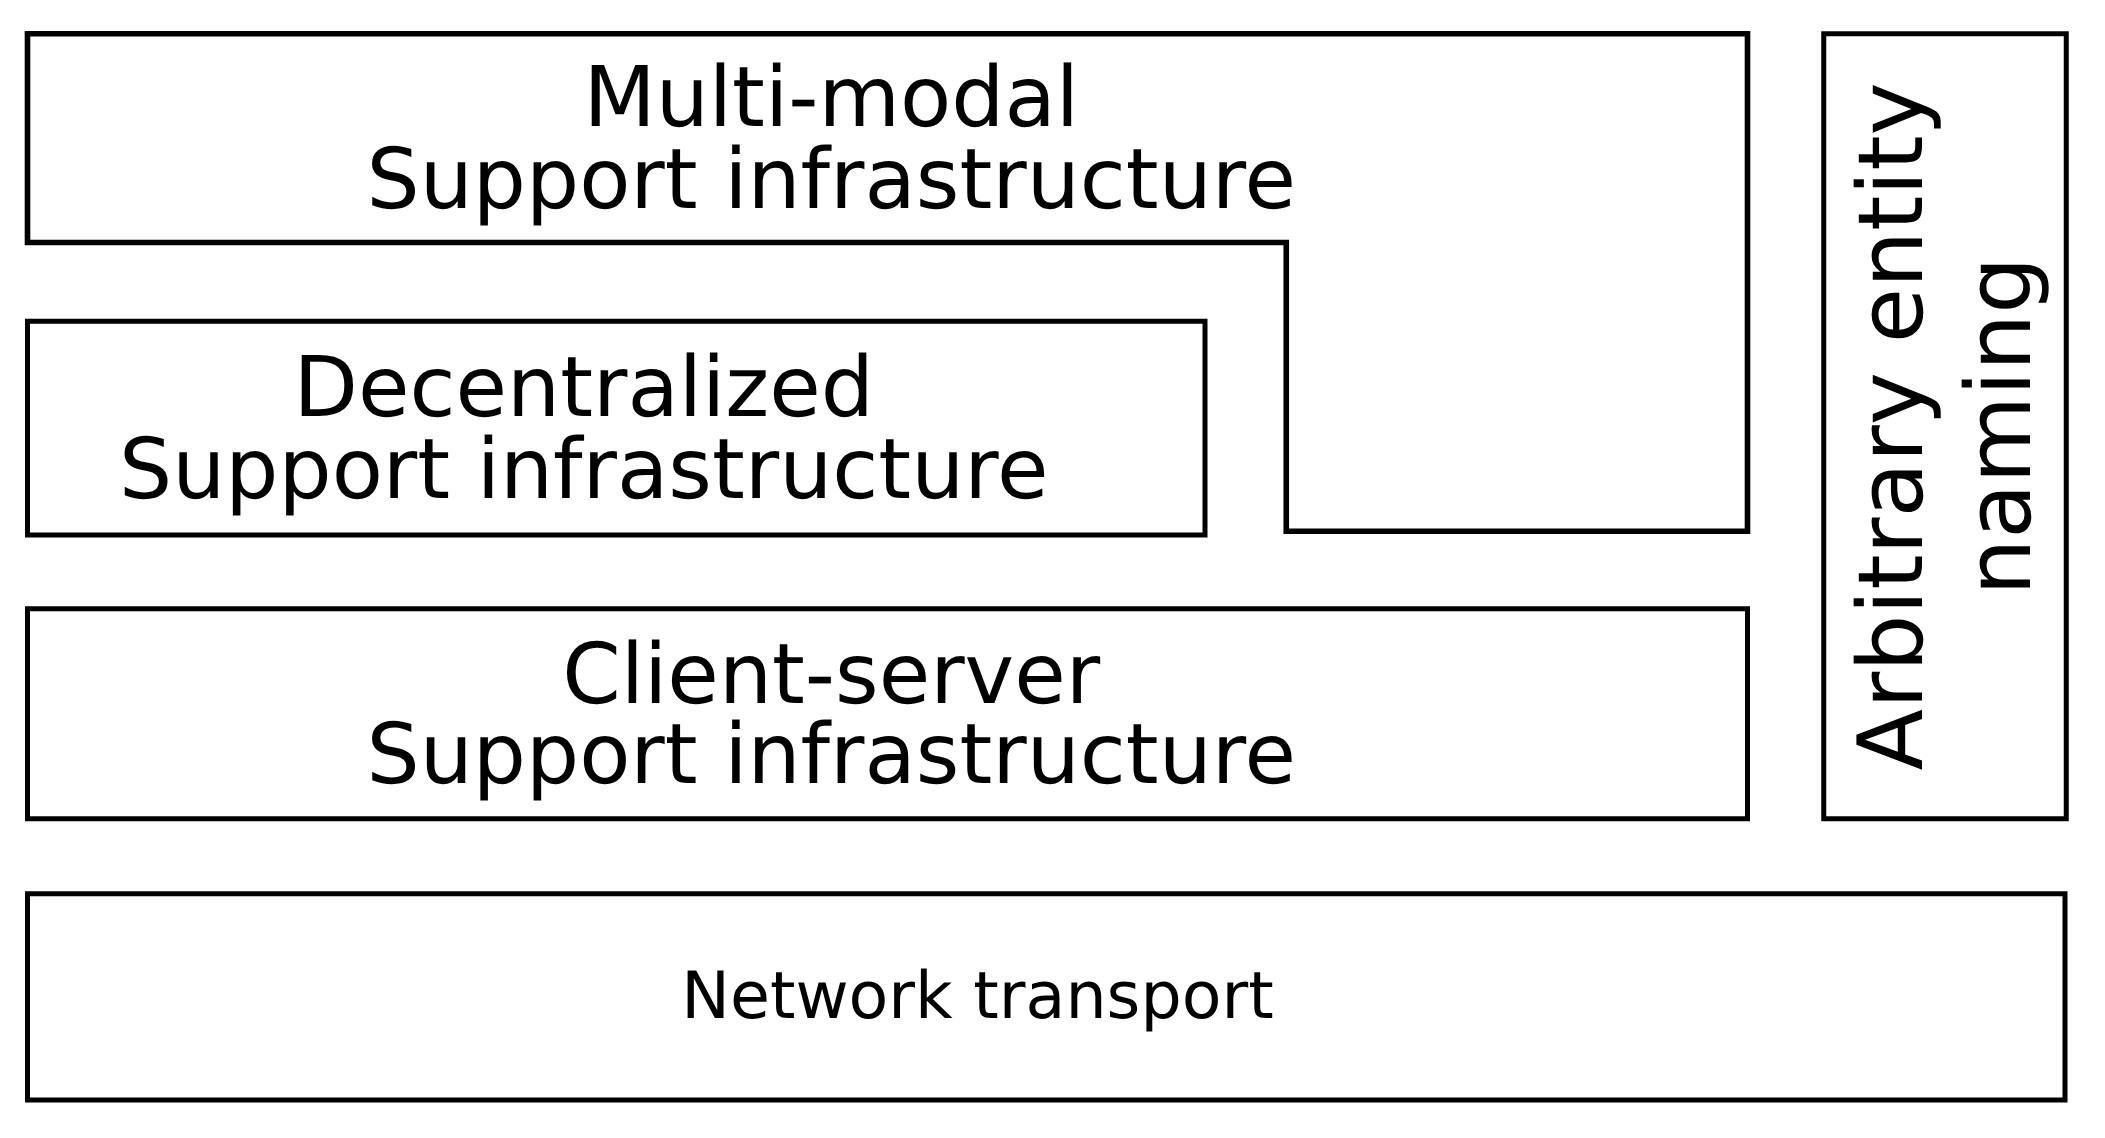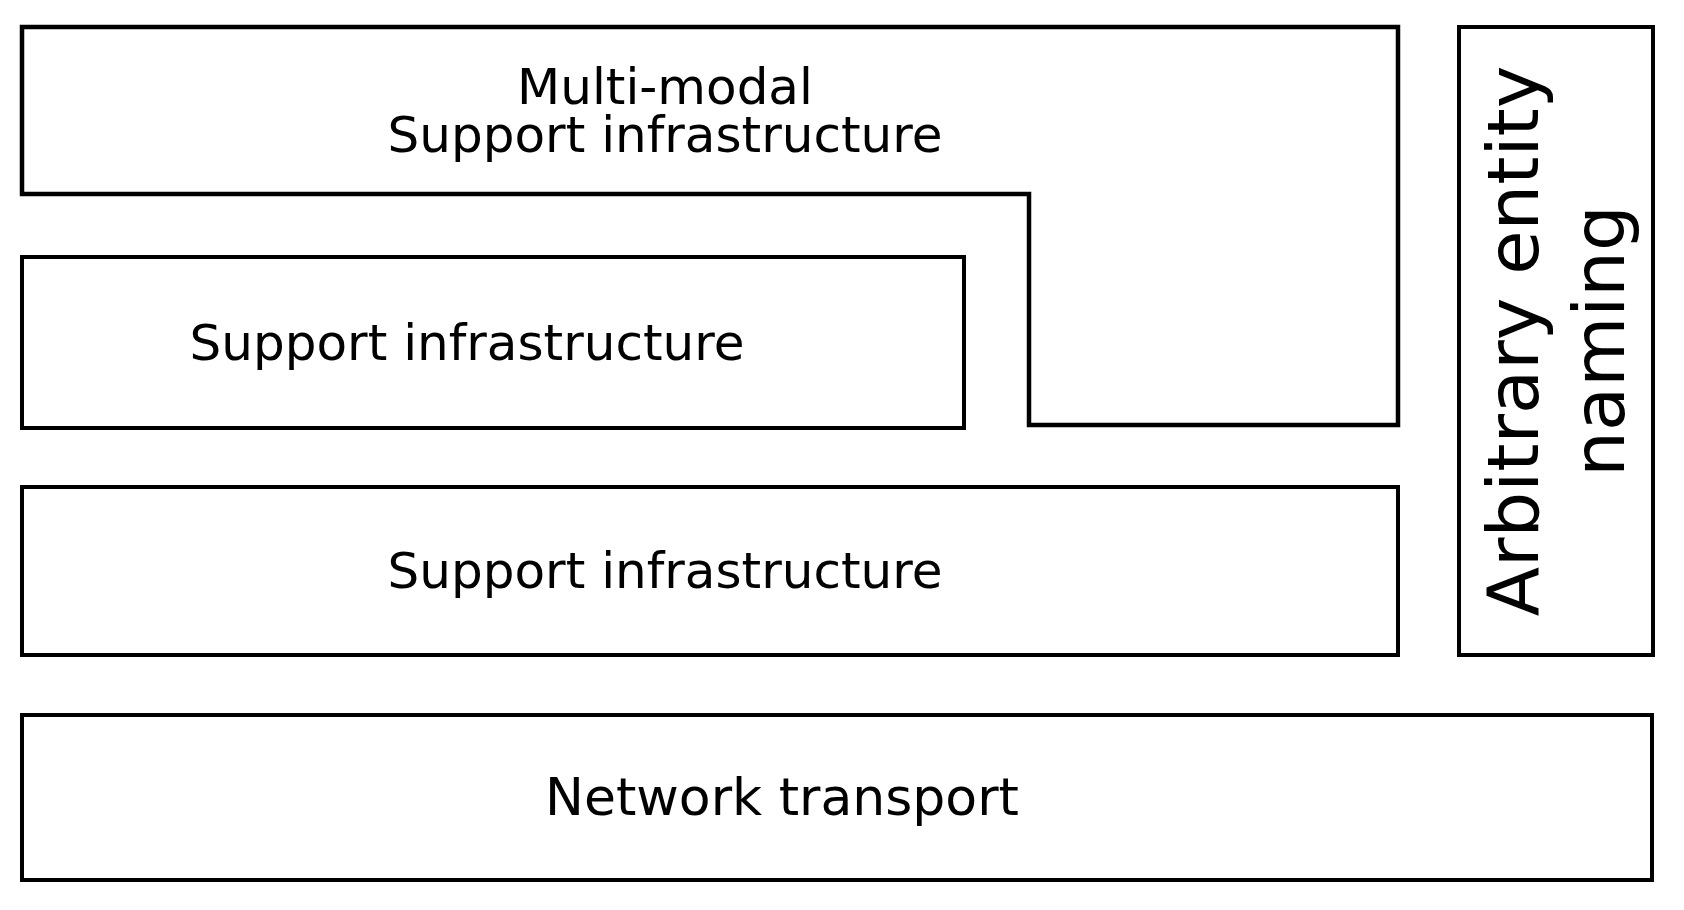--- a/index.html
+++ b/index.html
@@ -31,21 +31,21 @@
     background: #ffffff;
   }
   .layer-label {
     position: absolute;
     box-sizing: border-box;
     display: flex;
     flex-direction: column;
     justify-content: center;
     align-items: center;
     text-align: center;
-    font-size: 50px;
+    font-size: 67px;
     line-height: 0.96;
     white-space: nowrap;
   }
   .layer-label span { display: block; }
 
   
   .multimodal-label {
     left: 20px;
     top: 25px;
     width: 1380px;
@@ -118,25 +118,27 @@
     <polygon points="22,27 1398,27 1398,425 1029,425 1029,194 22,194" fill="none" stroke="#000000" stroke-width="4.5"></polygon>
   </svg>
 
   <div class="layer-label multimodal-label">
     <span>Multi-modal</span>
     <span>Support infrastructure</span>
   </div>
 
   <div class="layer-box decentralized-box"></div>
   <div class="layer-label decentralized-label">
+    <span>Decentralized</span>
     <span>Support infrastructure</span>
   </div>
 
   <div class="layer-box clientserver-box"></div>
   <div class="layer-label clientserver-label">
+    <span>Client-server</span>
     <span>Support infrastructure</span>
   </div>
 
   <div class="layer-box network-box"></div>
   <div class="layer-label network-label">
     <span>Network transport</span>
   </div>
 
   <div class="layer-box naming-box">
     <div class="layer-label naming-label">

